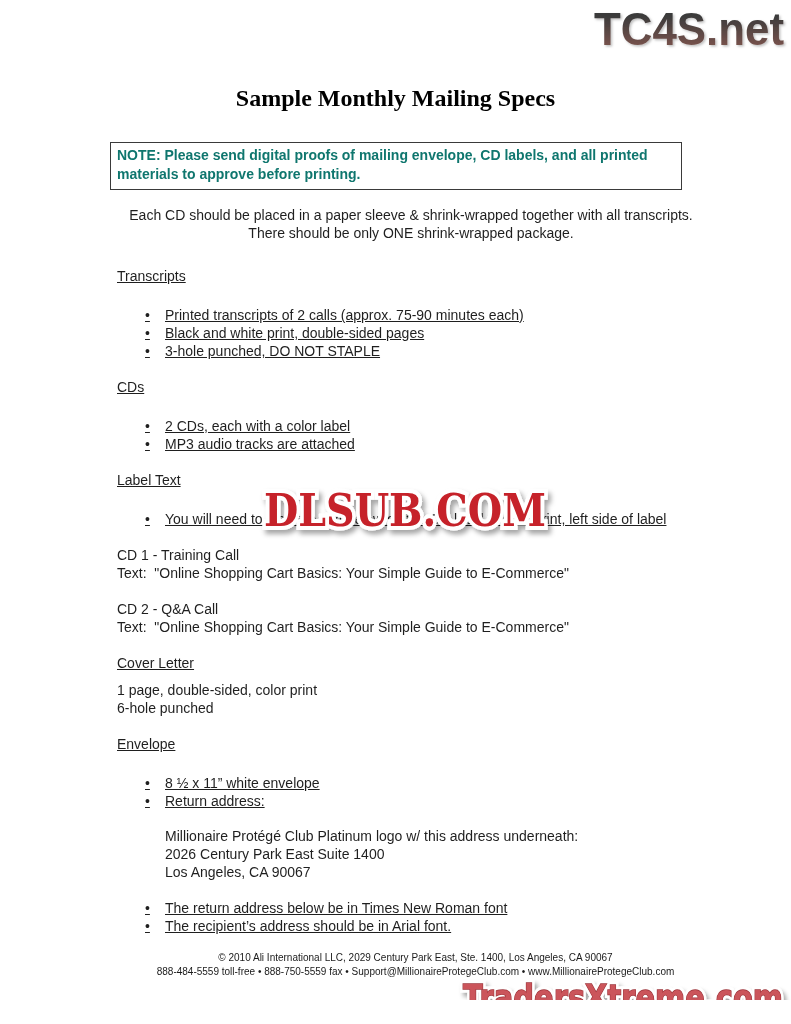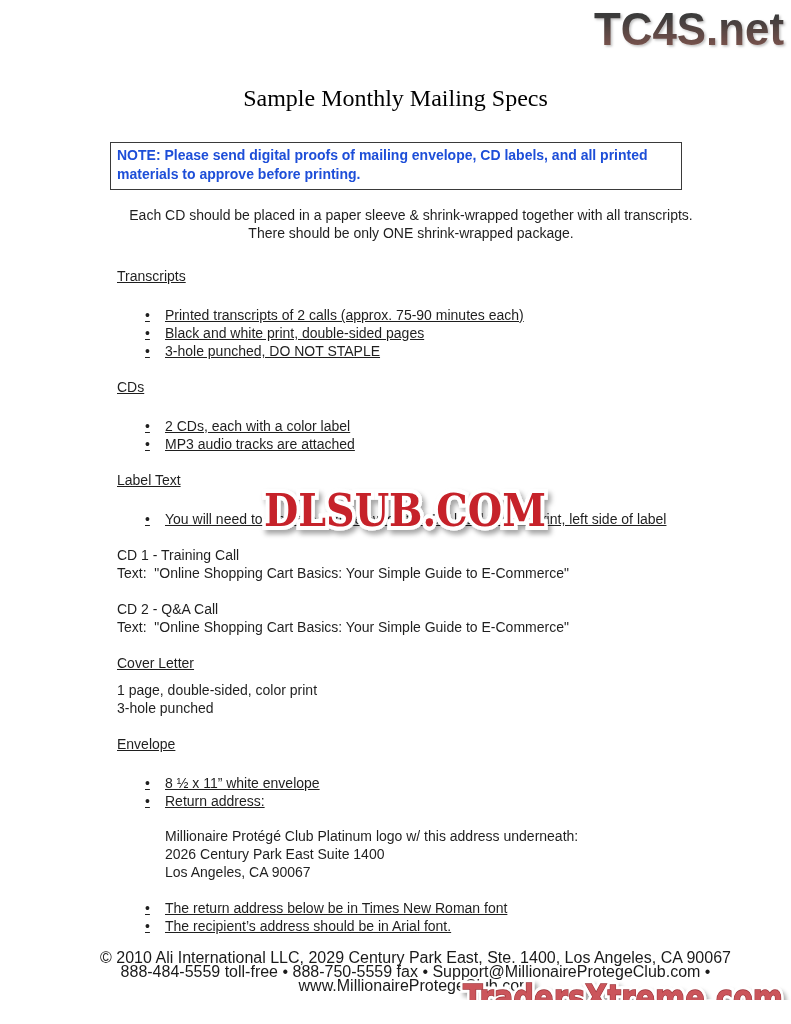--- a/index.html
+++ b/index.html
@@ -10,42 +10,42 @@
     background: #ffffff;
     overflow: hidden;
     font-family: "Liberation Sans", sans-serif;
     color: #1f1f1f;
   }
   .doc-title {
     margin: 0;
     padding-top: 84px;
     text-align: center;
     font-family: "Liberation Serif", serif;
-    font-weight: normal;
+    font-weight: bold;
     font-size: 24px;
     line-height: 28px;
     color: #000;
   }
   .inner {
     width: 588px;
     margin-left: 117px;
     font-size: 14px;
     line-height: 18px;
   }
   .note-box {
     box-sizing: border-box;
     width: 572px;
     margin-left: -7px;
     margin-top: 30px;
     border: 1px solid #3a3a3a;
     padding: 3px 6px 5px 6px;
     font-weight: bold;
     font-size: 14px;
     line-height: 19px;
-    color: #1d4ed8;
+    color: #0f766e;
   }
   .para { margin: 16px 0 0 0; text-align: center; }
   .sec-heading {
     margin: 18px 0 0 0;
     font-size: 14px;
     font-weight: normal;
     text-decoration: underline;
     line-height: 18px;
   }
   .sec-heading.first { margin-top: 25px; }
@@ -64,21 +64,21 @@
     flex: 0 0 20px;
   }
   ul.bullets li span { flex: 1 1 auto; }
   .cd-block { margin: 18px 0 0 0; }
   .pre { white-space: pre-wrap; }
   .plain-lines { margin: 9px 0 0 0; }
   .address-block { margin: 17px 0 0 48px; }
   .footer {
     margin-top: 16px;
     text-align: center;
-    font-size: 16px;
+    font-size: 10px;
     line-height: 14px;
     color: #1a1a1a;
     padding-left: 40px;
   }
   .wm { position: absolute; pointer-events: none; }
   .wm-tc4s { top: 2px; right: 1px; }
   .wm-dlsub { top: 476px; left: 248px; }
   .wm-traders { top: 970px; left: 455px; }
   svg text { font-weight: bold; }
 </style>
@@ -144,21 +144,21 @@
     </div>
 
     <div class="cd-block">
       <div>CD 2 - Q&amp;A Call</div>
       <div class="pre">Text:  "Online Shopping Cart Basics: Your Simple Guide to E-Commerce"</div>
     </div>
 
     <h2 class="sec-heading">Cover Letter</h2>
     <div class="plain-lines">
       <div>1 page, double-sided, color print</div>
-      <div>3-hole punched</div>
+      <div>6-hole punched</div>
     </div>
 
     <h2 class="sec-heading">Envelope</h2>
     <ul class="bullets">
       <li>
           <span>8 ½ x 11” white envelope</span>
         </li>
       <li>
           <span>Return address:</span>
         </li>

